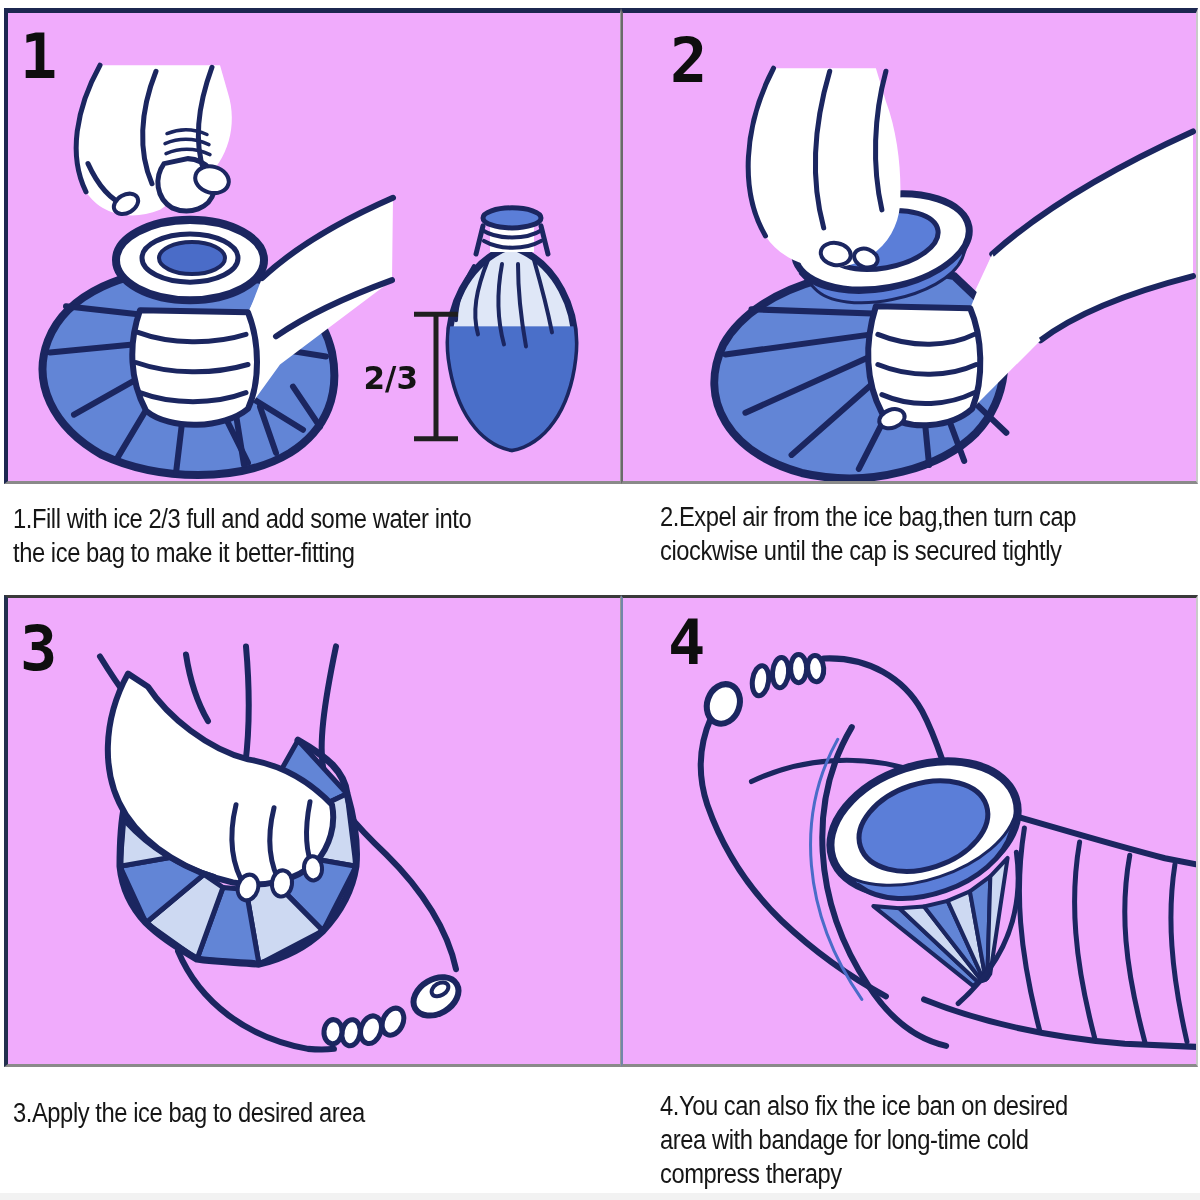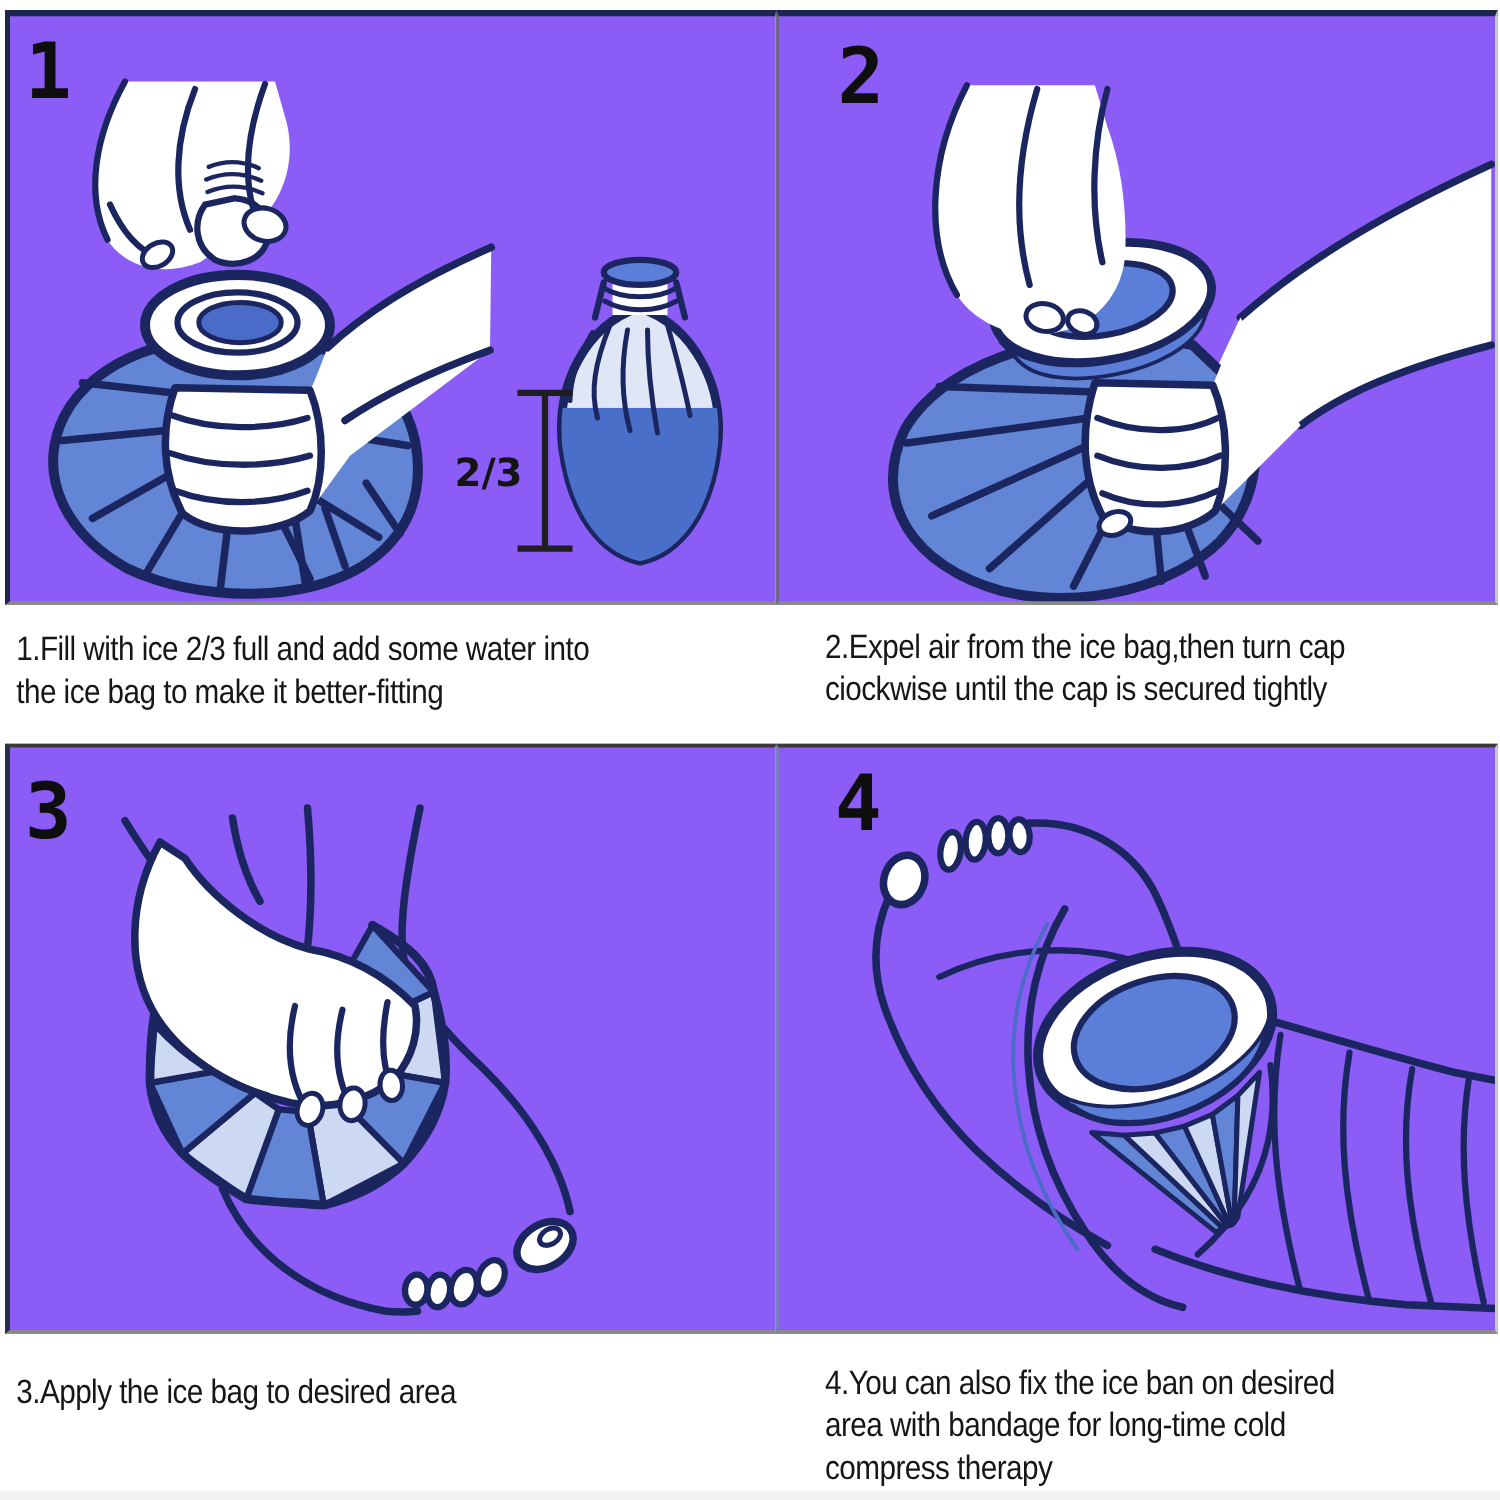--- a/index.html
+++ b/index.html
@@ -1,18 +1,18 @@
 <!DOCTYPE html>
 <html><head>
 <meta charset="utf-8">
 <style>
   html,body{margin:0;padding:0;background:#ffffff;}
   .sheet{position:relative;width:1200px;height:1200px;background:#ffffff;overflow:hidden;
          font-family:"Liberation Sans",sans-serif;}
-  .panel-box{position:absolute;background:#8b5cf6;box-sizing:border-box;}
+  .panel-box{position:absolute;background:#f0abfc;box-sizing:border-box;}
   #box1{left:4px;top:8px;width:617px;height:476px;
         border-top:5px solid #1c2750;border-left:4px solid #1c2750;
         border-right:1px solid #9a9a9a;border-bottom:3px solid #8a8a8a;}
   #box2{left:621px;top:8px;width:577px;height:476px;
         border-top:5px solid #1c2750;border-left:2px solid #6a6a6a;
         border-right:2px solid #c9c9c9;border-bottom:3px solid #8a8a8a;}
   #box3{left:4px;top:595px;width:617px;height:472px;
         border-top:3px solid #3a3a3a;border-left:4px solid #22304e;
         border-right:1px solid #9a9a9a;border-bottom:3px solid #8a8a8a;}
   #box4{left:621px;top:595px;width:577px;height:472px;

